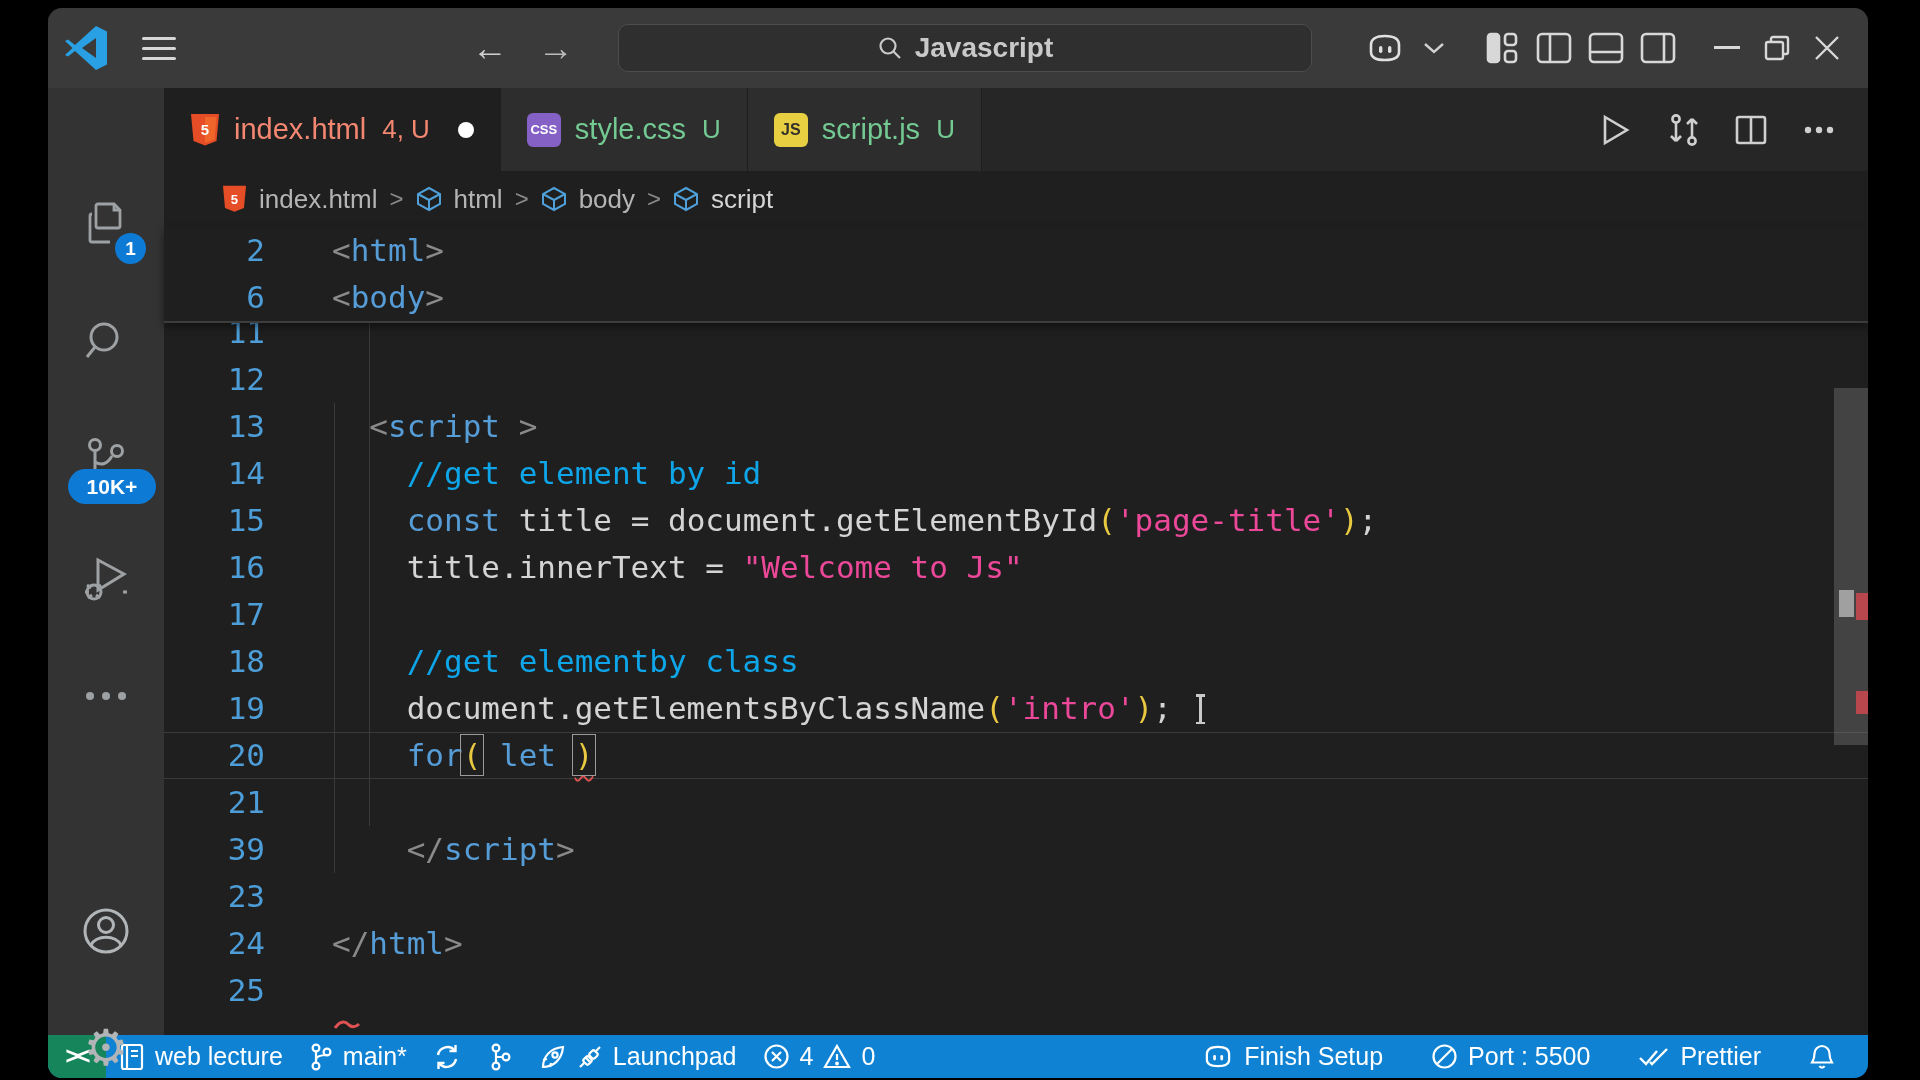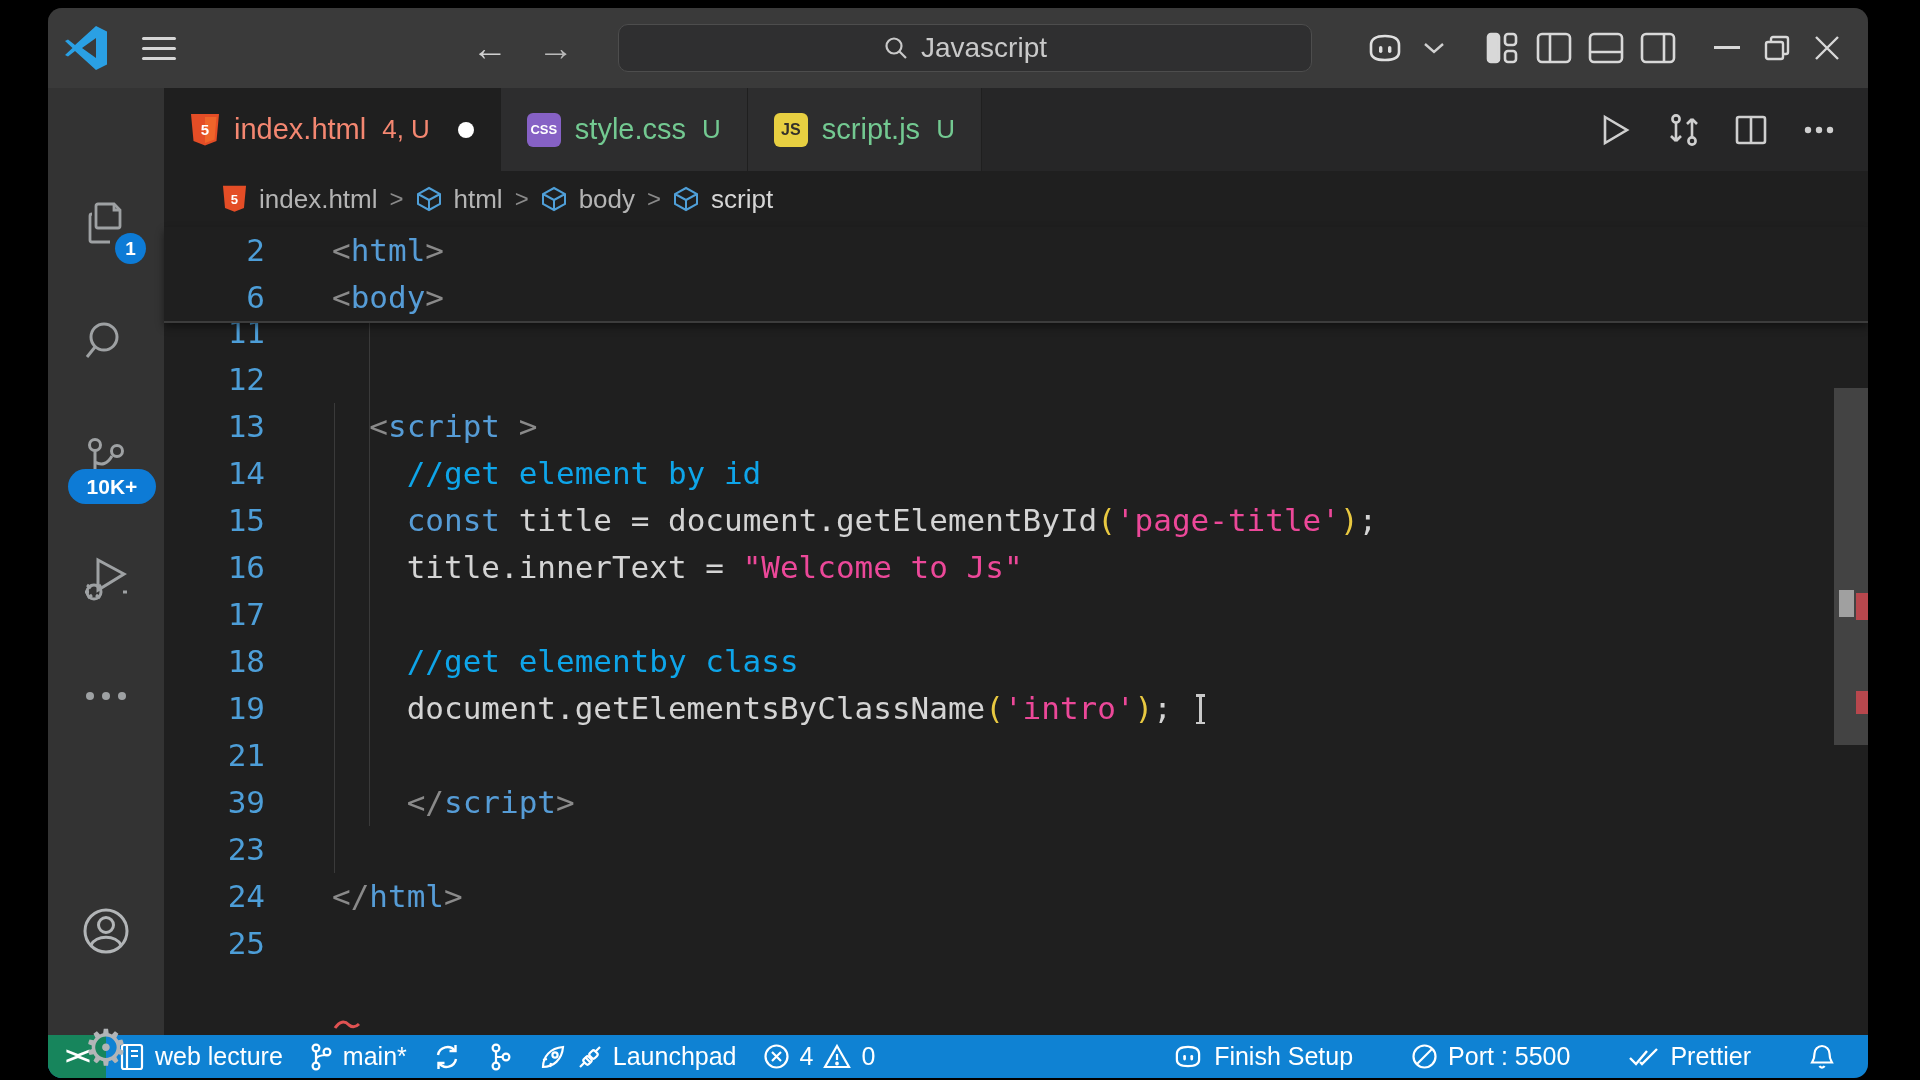--- a/index.html
+++ b/index.html
@@ -8,21 +8,21 @@
     border-radius:14px;overflow:hidden;display:flex;flex-direction:column;}
   
   .titlebar{height:80px;background:#3a3a3a;flex:0 0 auto;position:relative;}
   .tb-abs{position:absolute;top:0;height:80px;display:flex;align-items:center;}
   .vscode-logo{left:16px;}
   .hamburger{left:94px;flex-direction:column;justify-content:center;gap:7px;cursor:pointer;}
   .hamburger i{display:block;width:34px;height:3px;background:#d6d6d6;border-radius:2px;}
   .nav-arrow{font-size:36px;color:#d0d0d0;width:44px;justify-content:center;}
   .back-arrow{left:420px;} .fwd-arrow{left:486px;color:#b9b9b9;}
   .searchbox{left:570px;top:16px;height:46px;width:692px;background:#2f2f30;border:1px solid #4d4d4d;
-    border-radius:10px;display:flex;align-items:center;justify-content:center;gap:12px;color:#c9c9c9;font-size:28px;}
+    border-radius:10px;display:flex;align-items:center;justify-content:center;gap:12px;color:#c9c9c9;font-size:28px;font-weight:bold;}
   .tb-right{position:absolute;right:0;top:0;height:80px;display:flex;align-items:center;padding-right:16px;}
   .tb-ic{width:52px;height:52px;display:flex;align-items:center;justify-content:center;cursor:pointer;}
   .winctl{width:50px;}
   
   .main-row{flex:1;display:flex;min-height:0;}
   .activitybar{width:116px;background:#333333;position:relative;flex:0 0 auto;}
   .ab-item{position:absolute;left:0;width:116px;height:96px;display:flex;align-items:center;justify-content:center;cursor:pointer;}
   .ab-badge{position:absolute;background:#0d7bd6;color:#fff;font-weight:bold;border-radius:999px;
     display:flex;align-items:center;justify-content:center;}
   .badge-1{width:31px;height:31px;font-size:19px;right:18px;bottom:8px;}
@@ -69,21 +69,21 @@
   .scrollbar-thumb{position:absolute;right:0;width:34px;top:300px;height:357px;background:rgba(125,125,125,.38);z-index:6;cursor:pointer;}
   .ovr-mark{position:absolute;z-index:7;}
   .mk-grey{right:14px;width:15px;top:502px;height:27px;background:#a0a0a0;}
   .mk-red1{right:0;width:12px;top:505px;height:27px;background:#b8474d;}
   .mk-red2{right:0;width:12px;top:603px;height:23px;background:#b8474d;}
   
   .statusbar{height:43px;background:#0f82d3;display:flex;align-items:center;color:#fff;font-size:25px;flex:0 0 auto;}
   .sb-remote{width:58px;height:43px;background:#17855c;display:flex;align-items:center;justify-content:center;
     font-weight:bold;font-size:23px;letter-spacing:-2px;cursor:pointer;flex:0 0 auto;}
   .sb-item{display:flex;align-items:center;gap:10px;padding:0 13px;height:100%;cursor:pointer;white-space:nowrap;}
-  .sb-right{margin-left:auto;display:flex;align-items:center;gap:32px;padding-right:20px;}
+  .sb-right{margin-left:auto;display:flex;align-items:center;gap:22px;padding-right:20px;}
   svg{display:block;}
 </style>
 </head>
 <body>
 
 <div class="window">
 
   <div class="titlebar">
     <div class="tb-abs vscode-logo">
       <svg width="44" height="46" viewBox="0 0 44 46">
@@ -331,20 +331,24 @@
             </div>
             <div class="line">
               <span class="num">18</span>
               <span class="code"><span>    </span><span class="tk-cm">//get elementby class</span></span>
             </div>
             <div class="line">
               <span class="num">19</span>
               <span class="code"><span>    </span><span class="tk-id">document.getElementsByClassName</span><span class="tk-par">(</span><span class="tk-str">'intro'</span><span class="tk-par">)</span><span class="tk-id">;</span></span>
               <span class="ibeam" style="left: 1035px;"></span>
             </div>
+            <div class="line current">
+              <span class="num">20</span>
+              <span class="code"><span>    </span><span class="tk-kw">for</span><span class="tk-par bracket-box">(</span><span> </span><span class="tk-kw">let</span><span> </span><span class="tk-par bracket-box sq-under">)</span></span>
+            </div>
             <div class="line">
               <span class="num">21</span>
               <span class="code"></span>
             </div>
             <div class="line">
               <span class="num">39</span>
               <span class="code"><span>    </span><span class="tk-pun">&lt;/</span><span class="tk-tag">script</span><span class="tk-pun">&gt;</span></span>
             </div>
             <div class="line">
               <span class="num">23</span>

